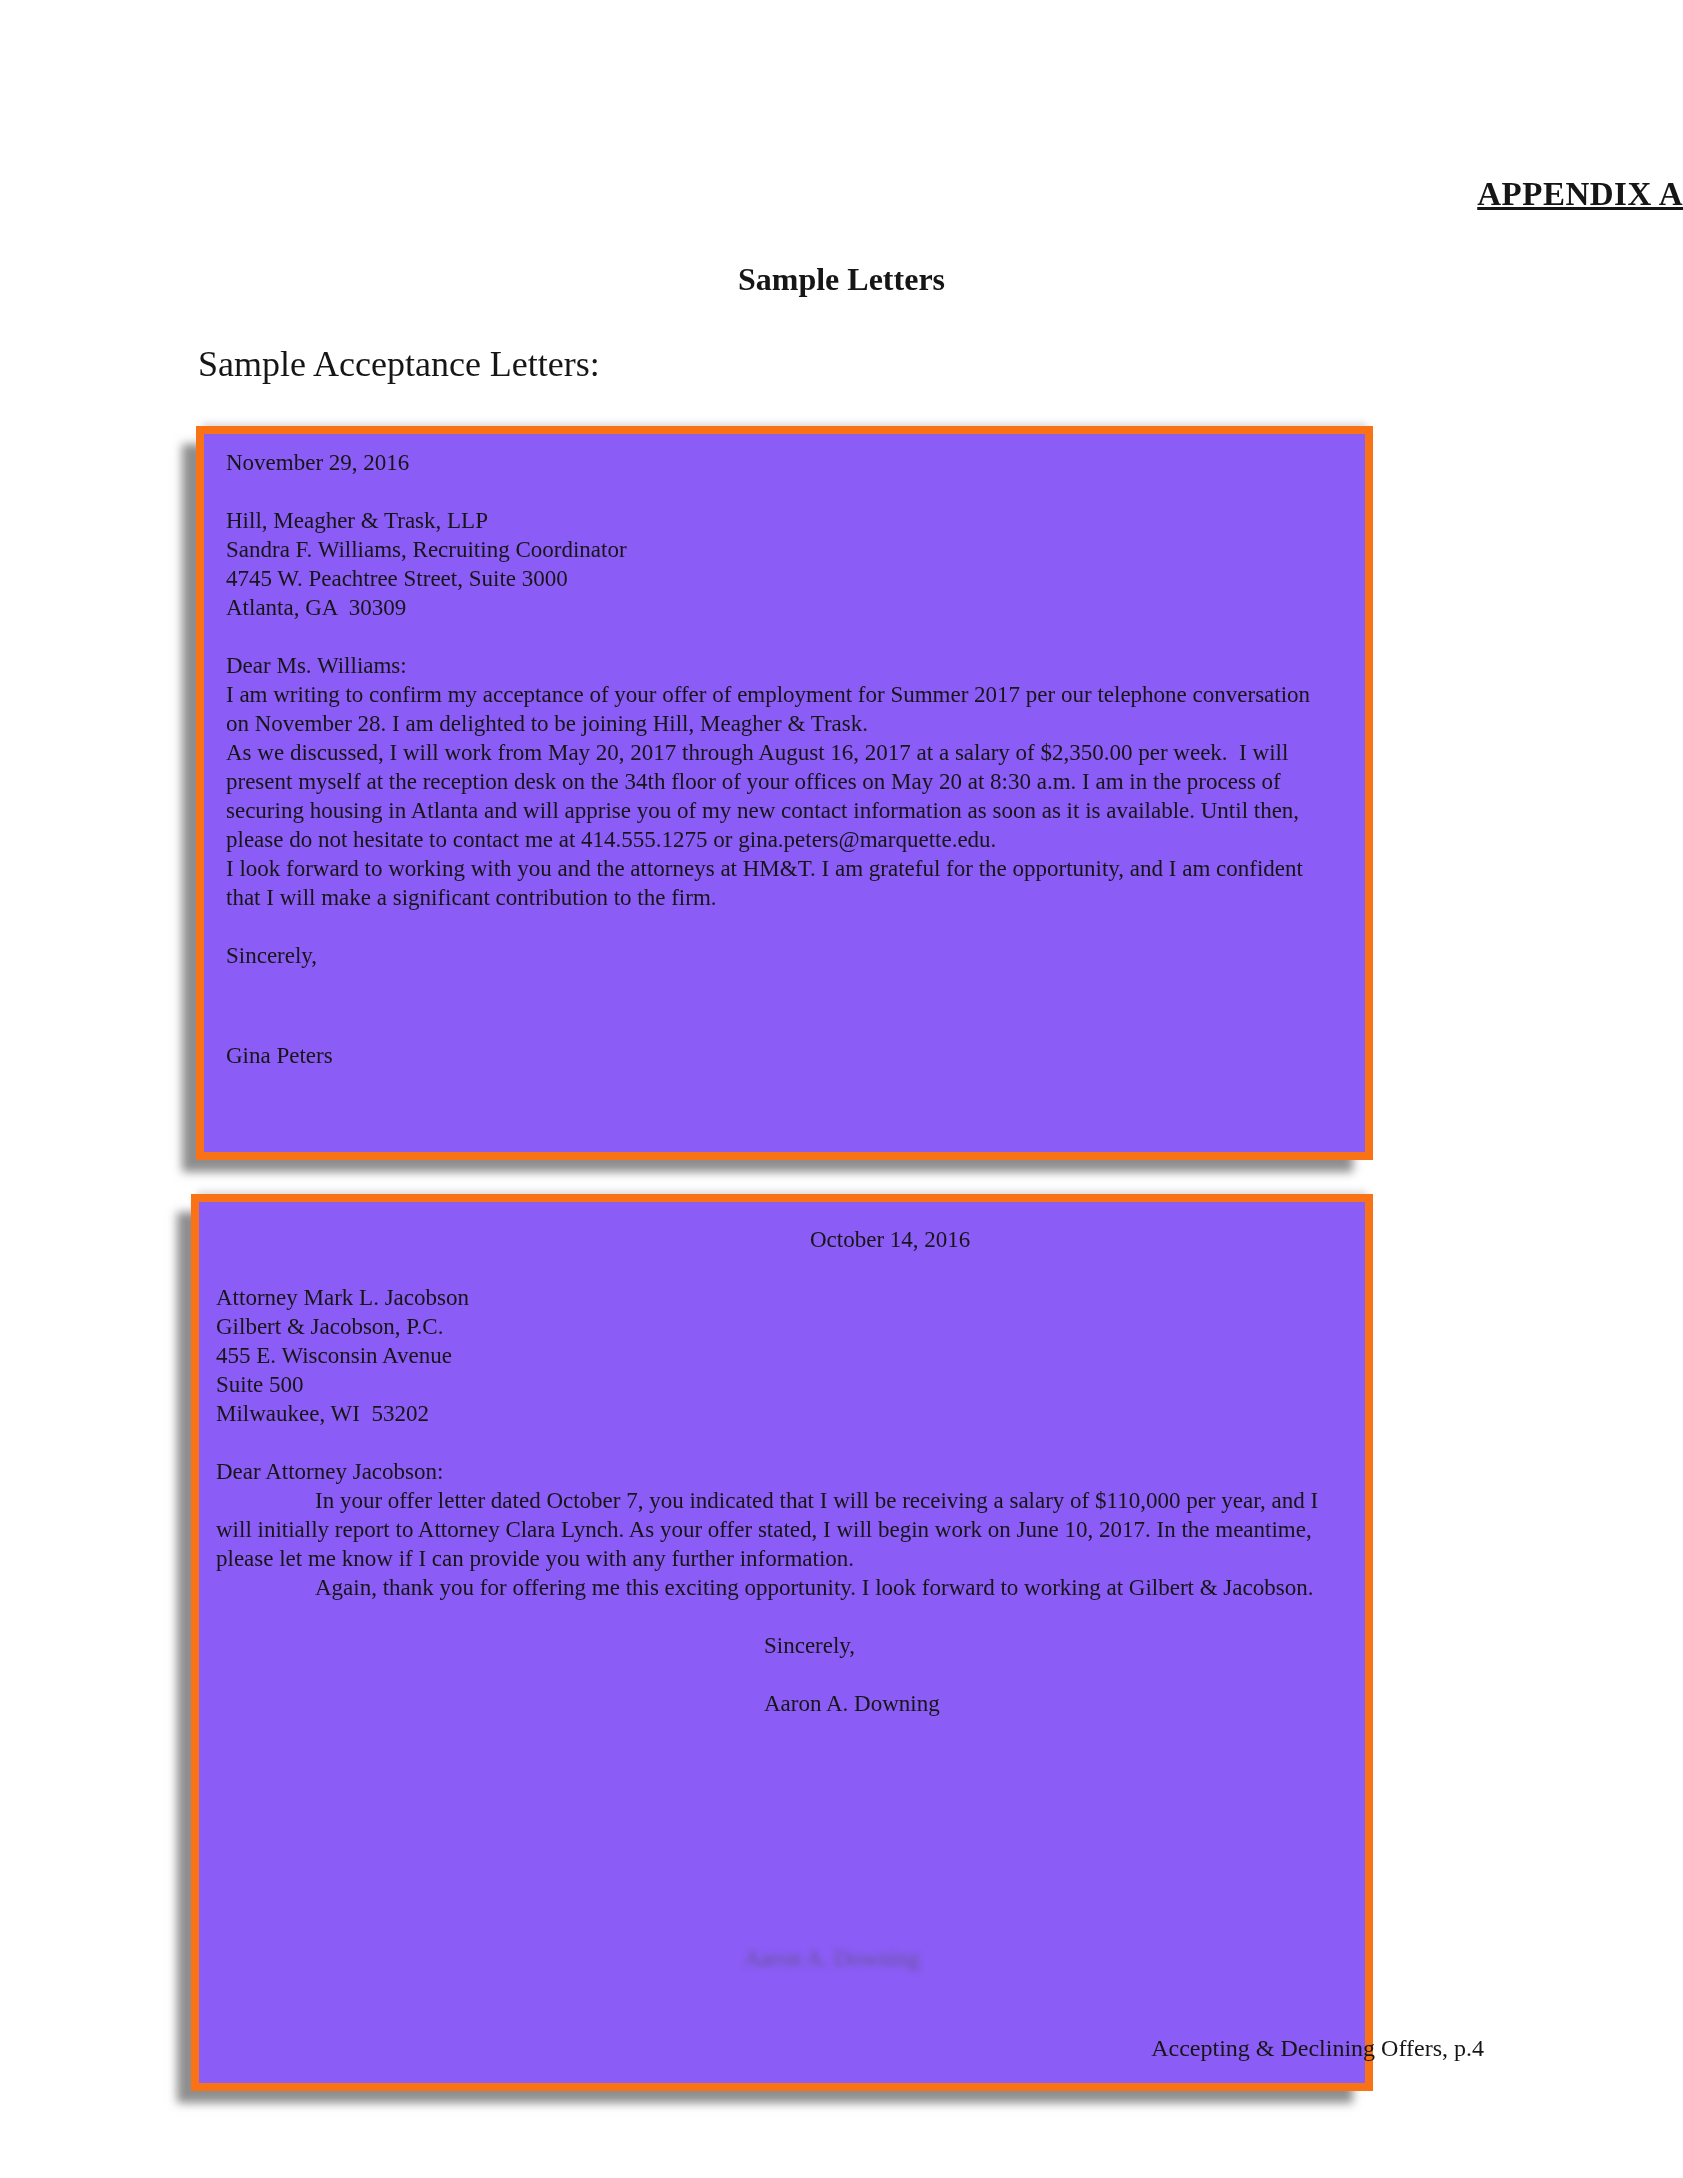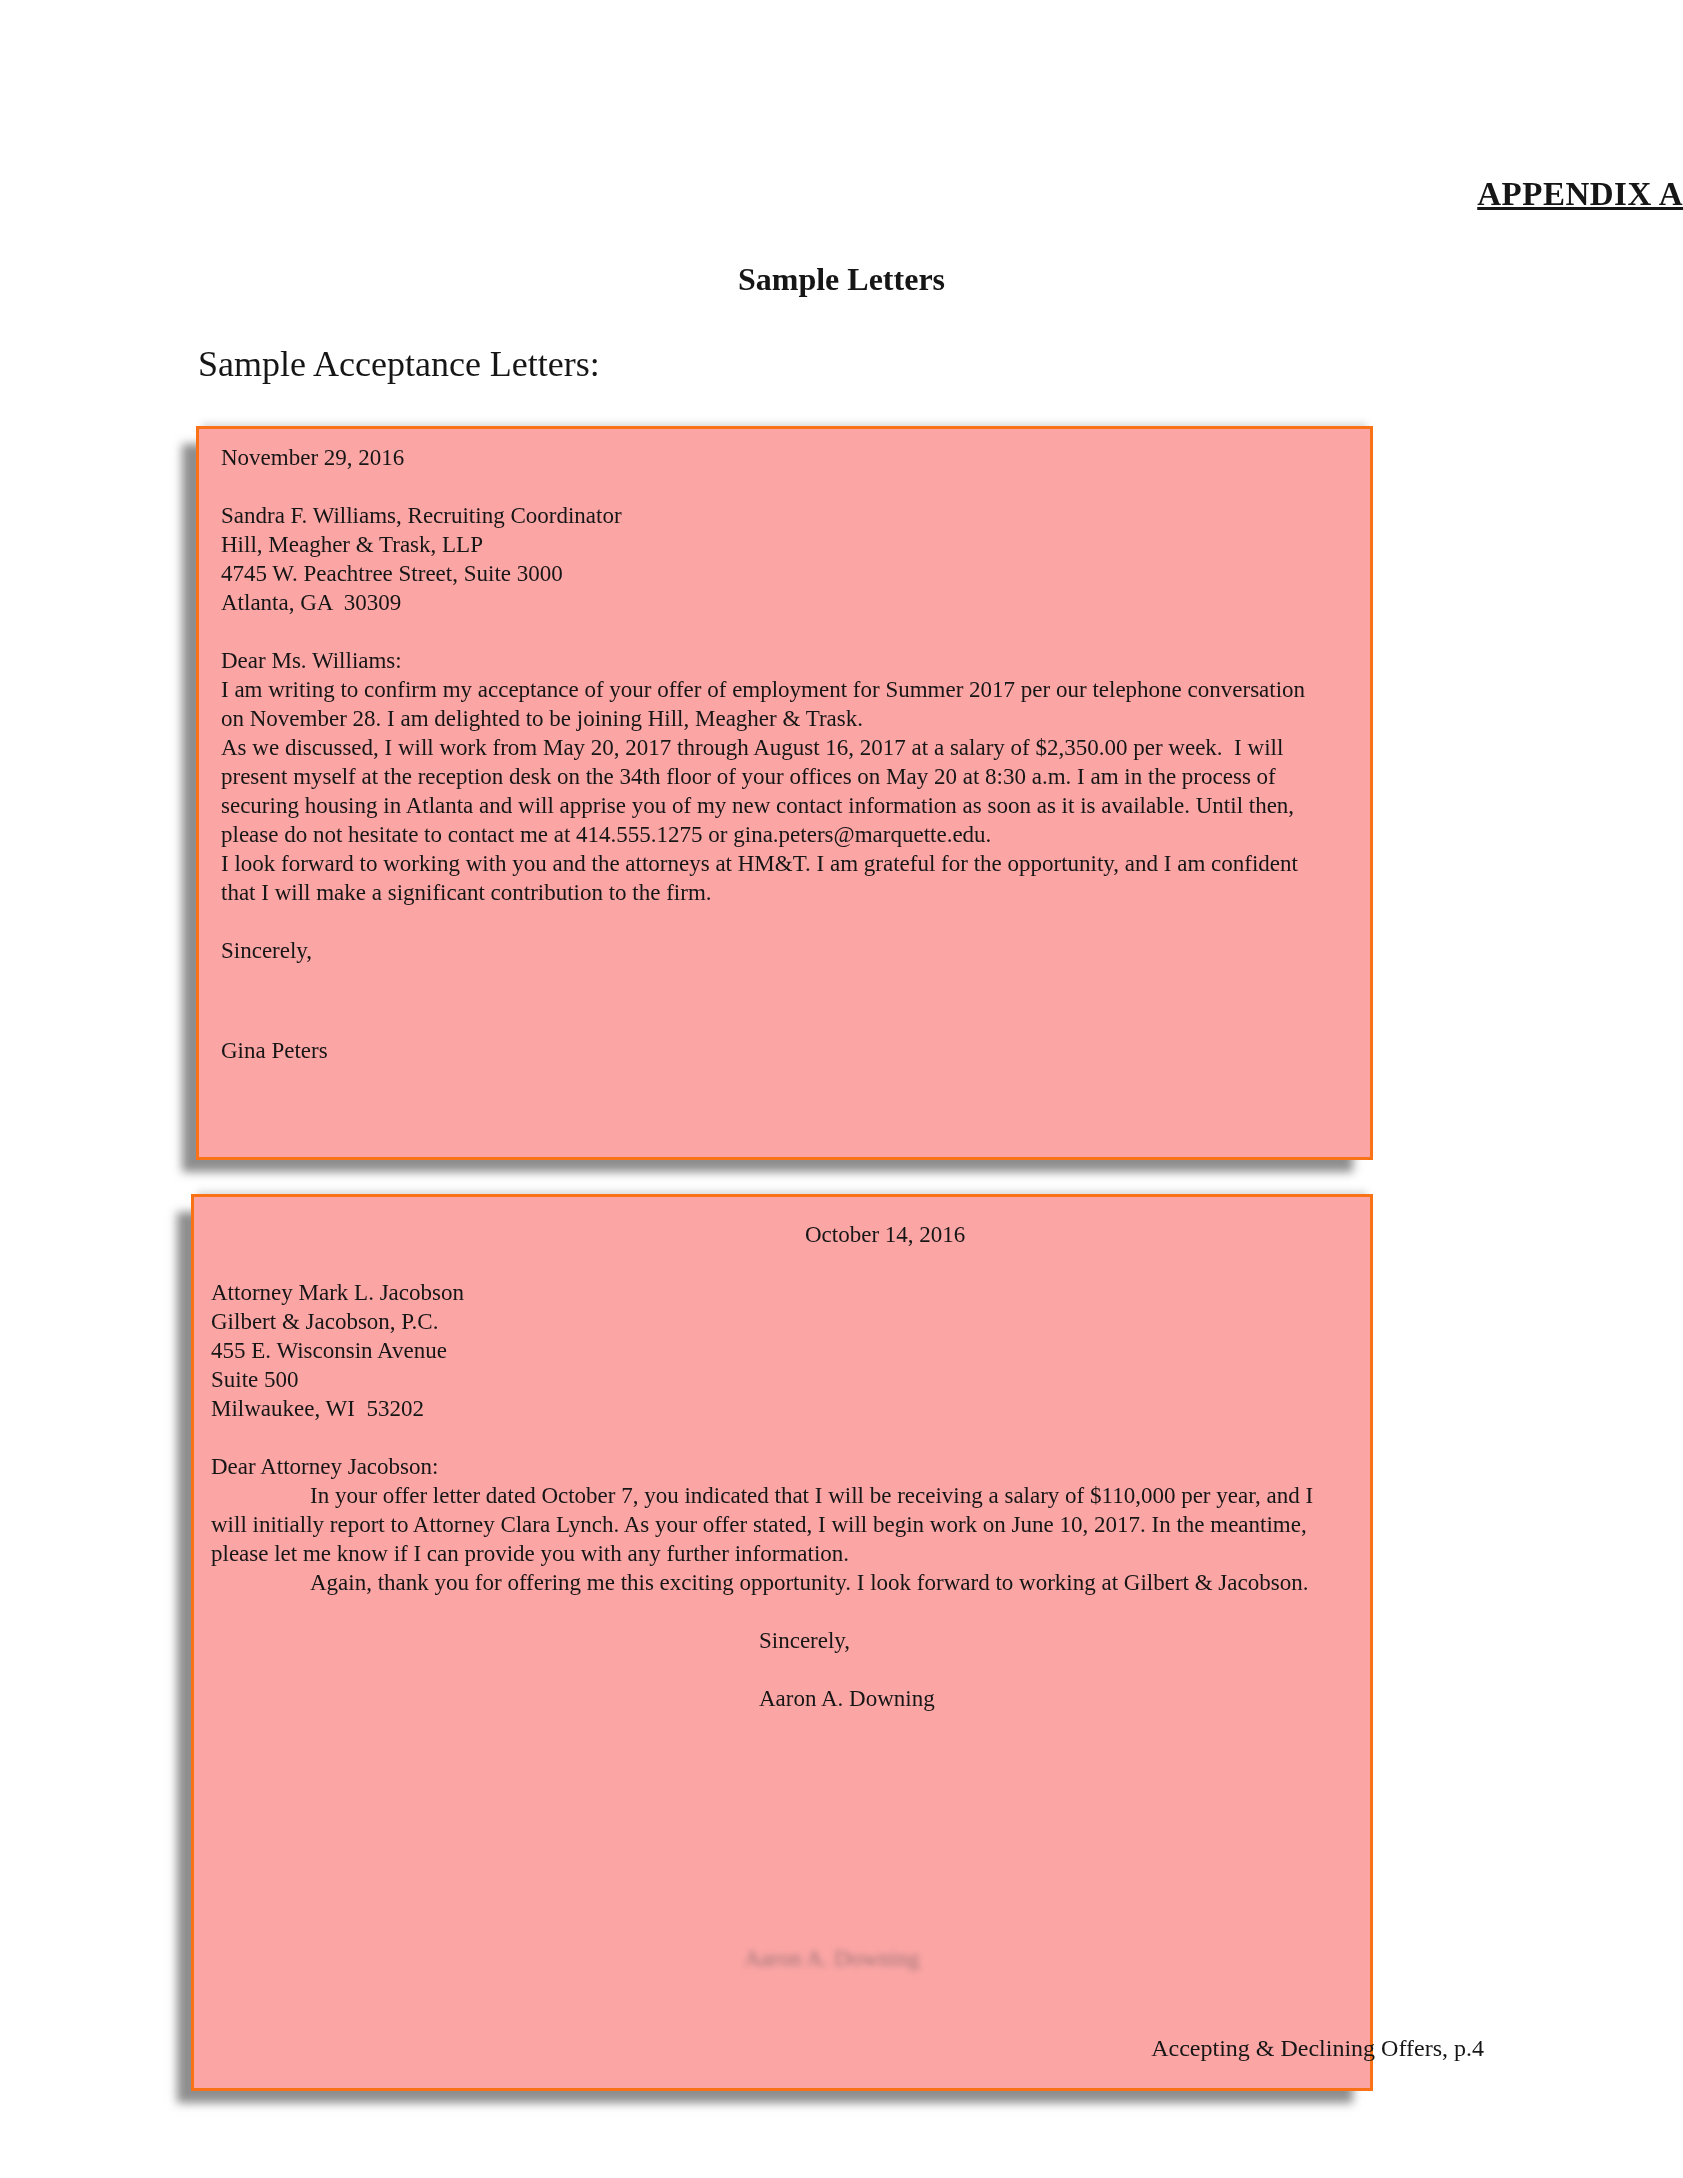--- a/index.html
+++ b/index.html
@@ -31,22 +31,22 @@
     font-weight: 700;
   }
   .section-label {
     position: absolute;
     top: 343px; left: 198px;
     font-size: 36px;
   }
   .letter-box {
     position: absolute;
     box-sizing: border-box;
-    background: #fca5a5;
-    border: 3px solid #f97316;
+    background: #8b5cf6;
+    border: 8px solid #f97316;
     box-shadow: -17px 15px 9px -3px rgba(122,122,122,0.85),
                 0 -9px 7px -6px rgba(160,160,160,0.40);
     font-size: 23px;
     line-height: 29px;
     overflow: hidden;
   }
   .letter-1 {
     left: 196px; top: 426px;
     width: 1177px; height: 734px;
     padding: 14px 38px 0 22px;
@@ -84,22 +84,22 @@
 
 <div class="page">
 
   <h1 class="h-title">APPENDIX A</h1>
   <h2 class="h-subtitle">Sample Letters</h2>
   <div class="section-label">Sample Acceptance Letters:</div>
 
   <div class="letter-box letter-1">
     <div class="block date">November 29, 2016</div>
     <div class="addr">
+      <div class="line">Hill, Meagher &amp; Trask, LLP</div>
       <div class="line">Sandra F. Williams, Recruiting Coordinator</div>
-      <div class="line">Hill, Meagher &amp; Trask, LLP</div>
       <div class="line">4745 W. Peachtree Street, Suite 3000</div>
       <div class="line">Atlanta, GA  30309</div>
     </div>
     <div class="block salutation">Dear Ms. Williams:</div>
     <p>I am writing to confirm my acceptance of your offer of employment for Summer 2017 per our telephone conversation on November 28. I am delighted to be joining Hill, Meagher &amp; Trask.</p>
     <p>As we discussed, I will work from May 20, 2017 through August 16, 2017 at a salary of $2,350.00 per week.  I will present myself at the reception desk on the 34th floor of your offices on May 20 at 8:30 a.m. I am in the process of securing housing in Atlanta and will apprise you of my new contact information as soon as it is available. Until then, please do not hesitate to contact me at 414.555.1275 or gina.peters@marquette.edu.</p>
     <p>I look forward to working with you and the attorneys at HM&amp;T. I am grateful for the opportunity, and I am confident that I will make a significant contribution to the firm.</p>
     <div class="block closing">Sincerely,</div>
     <div class="block sig">Gina Peters</div>
   </div>

